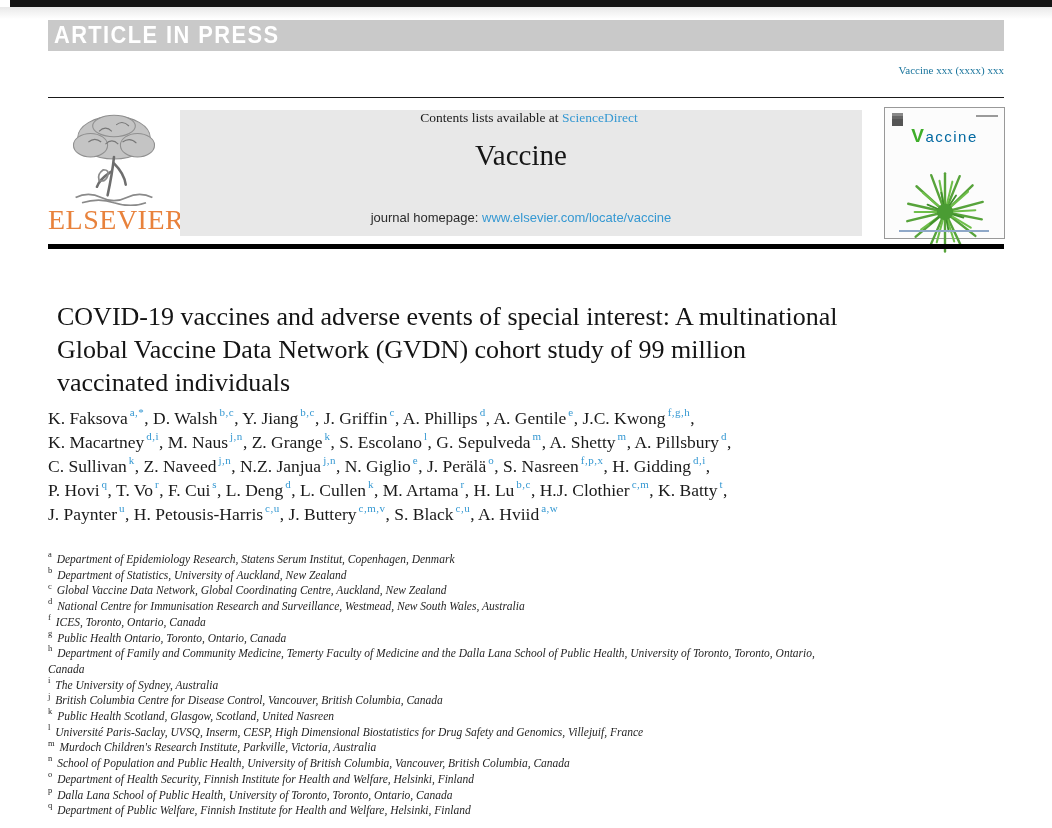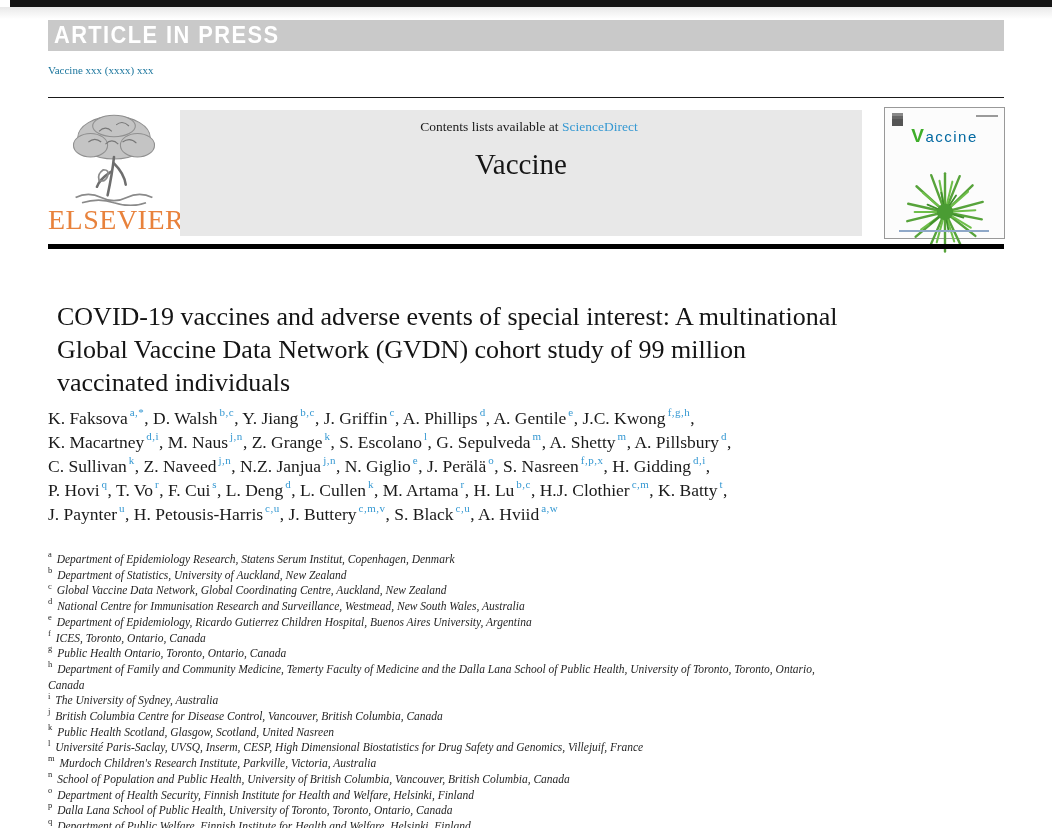--- a/index.html
+++ b/index.html
@@ -9,33 +9,33 @@
 
   .topbar{position:absolute;left:10px;top:0;width:1042px;height:7px;background:#161616;}
   .topfade{position:absolute;left:0;top:7px;width:1052px;height:12px;
            background:linear-gradient(#e9e9e9,#ffffff);}
 
   .banner{position:absolute;left:48px;top:20px;width:956px;height:31px;background:#c9c9c9;
           display:flex;align-items:center;}
   .banner span{font-family:"Liberation Sans",sans-serif;font-weight:bold;font-size:23px;
                color:#ffffff;letter-spacing:1.5px;transform:scaleX(.95);}
 
-  .citation{position:absolute;left:48px;top:64px;width:956px;text-align:left;
+  .citation{position:absolute;left:48px;top:64px;width:956px;text-align:right;
             font-size:11px;color:#19749c;}
 
   .rule-thin{position:absolute;left:48px;top:97px;width:956px;height:1px;background:#1a1a1a;}
   .rule-thick{position:absolute;left:48px;top:244px;width:956px;height:5px;background:#000;}
 
   .elsevier-block{position:absolute;left:48px;top:110px;width:132px;height:126px;text-align:center;}
   .elsevier-tree{display:block;margin:0 auto;}
   .elsevier-name{font-size:28px;color:#e8823c;letter-spacing:.5px;margin-top:-2px;}
 
   .graybox{position:absolute;left:180px;top:110px;width:682px;height:126px;background:#e8e8e8;
            text-align:center;}
-  .contents-line{margin-top:9px;font-size:13.5px;color:#1a1a1a;padding-left:16px;}
+  .contents-line{font-size:13.5px;color:#1a1a1a;padding-left:16px;}
   .link{color:#3598d2;}
   .journal-name{font-size:29px;color:#161616;margin-top:13px;}
   .homepage-line{position:absolute;left:0;bottom:11px;width:100%;
                  font-family:"Liberation Sans",sans-serif;font-size:13px;color:#2b2b2b;}
 
   .cover{position:absolute;left:884px;top:107px;width:119px;height:130px;background:#fcfcfc;
          border:1px solid #999;}
   .cover-emblem{position:absolute;left:7px;top:5px;width:11px;height:13px;background:#555;
                 box-shadow:inset 0 3px 0 #888, inset 0 6px 0 #666;}
   .cover-microtext-top{position:absolute;right:6px;top:7px;width:22px;height:2px;background:#9a9a9a;}
@@ -94,20 +94,23 @@
       </g>
     </svg>
     <div class="elsevier-name">ELSEVIER</div>
   </div>
 
   <div class="graybox">
     <div class="contents-line">
       <span>Contents lists available at </span><span class="link">ScienceDirect</span>
     </div>
     <div class="journal-name">Vaccine</div>
+    <div class="homepage-line">
+      <span>journal homepage: </span><span class="link">www.elsevier.com/locate/vaccine</span>
+    </div>
   </div>
 
   <div class="cover">
     <div class="cover-emblem"></div>
     <div class="cover-microtext-top"></div>
     <div class="cover-title">
       <span class="v">V</span><span class="rest">accine</span>
     </div>
     <svg class="cover-virus" width="92" height="92" viewBox="-50 -50 100 100">
       <g stroke="#57a33b" stroke-width="2.6" stroke-linecap="round">
@@ -165,21 +168,20 @@
       <div><span>C. Sullivan</span><sup class="asup">k</sup>, <span>Z. Naveed</span><sup class="asup">j,n</sup>, <span>N.Z. Janjua</span><sup class="asup">j,n</sup>, <span>N. Giglio</span><sup class="asup">e</sup>, <span>J. Perälä</span><sup class="asup">o</sup>, <span>S. Nasreen</span><sup class="asup">f,p,x</sup>, <span>H. Gidding</span><sup class="asup">d,i</sup>, </div>
       <div><span>P. Hovi</span><sup class="asup">q</sup>, <span>T. Vo</span><sup class="asup">r</sup>, <span>F. Cui</span><sup class="asup">s</sup>, <span>L. Deng</span><sup class="asup">d</sup>, <span>L. Cullen</span><sup class="asup">k</sup>, <span>M. Artama</span><sup class="asup">r</sup>, <span>H. Lu</span><sup class="asup">b,c</sup>, <span>H.J. Clothier</span><sup class="asup">c,m</sup>, <span>K. Batty</span><sup class="asup">t</sup>, </div>
       <div><span>J. Paynter</span><sup class="asup">u</sup>, <span>H. Petousis-Harris</span><sup class="asup">c,u</sup>, <span>J. Buttery</span><sup class="asup">c,m,v</sup>, <span>S. Black</span><sup class="asup">c,u</sup>, <span>A. Hviid</span><sup class="asup">a,w</sup></div>
     </div>
 
   <div class="affiliations" id="affiliations">
       <div><sup class="flabel">a</sup> <span>Department of Epidemiology Research, Statens Serum Institut, Copenhagen, Denmark</span></div>
       <div><sup class="flabel">b</sup> <span>Department of Statistics, University of Auckland, New Zealand</span></div>
       <div><sup class="flabel">c</sup> <span>Global Vaccine Data Network, Global Coordinating Centre, Auckland, New Zealand</span></div>
       <div><sup class="flabel">d</sup> <span>National Centre for Immunisation Research and Surveillance, Westmead, New South Wales, Australia</span></div>
-      <div><sup class="flabel">e</sup> <span>Department of Epidemiology, Ricardo Gutierrez Children Hospital, Buenos Aires University, Argentina</span></div>
       <div><sup class="flabel">f</sup> <span>ICES, Toronto, Ontario, Canada</span></div>
       <div><sup class="flabel">g</sup> <span>Public Health Ontario, Toronto, Ontario, Canada</span></div>
       <div><sup class="flabel">h</sup> <span>Department of Family and Community Medicine, Temerty Faculty of Medicine and the Dalla Lana School of Public Health, University of Toronto, Toronto, Ontario, Canada</span></div>
       <div><sup class="flabel">i</sup> <span>The University of Sydney, Australia</span></div>
       <div><sup class="flabel">j</sup> <span>British Columbia Centre for Disease Control, Vancouver, British Columbia, Canada</span></div>
       <div><sup class="flabel">k</sup> <span>Public Health Scotland, Glasgow, Scotland, United Nasreen</span></div>
       <div><sup class="flabel">l</sup> <span>Université Paris-Saclay, UVSQ, Inserm, CESP, High Dimensional Biostatistics for Drug Safety and Genomics, Villejuif, France</span></div>
       <div><sup class="flabel">m</sup> <span>Murdoch Children's Research Institute, Parkville, Victoria, Australia</span></div>
       <div><sup class="flabel">n</sup> <span>School of Population and Public Health, University of British Columbia, Vancouver, British Columbia, Canada</span></div>
       <div><sup class="flabel">o</sup> <span>Department of Health Security, Finnish Institute for Health and Welfare, Helsinki, Finland</span></div>

